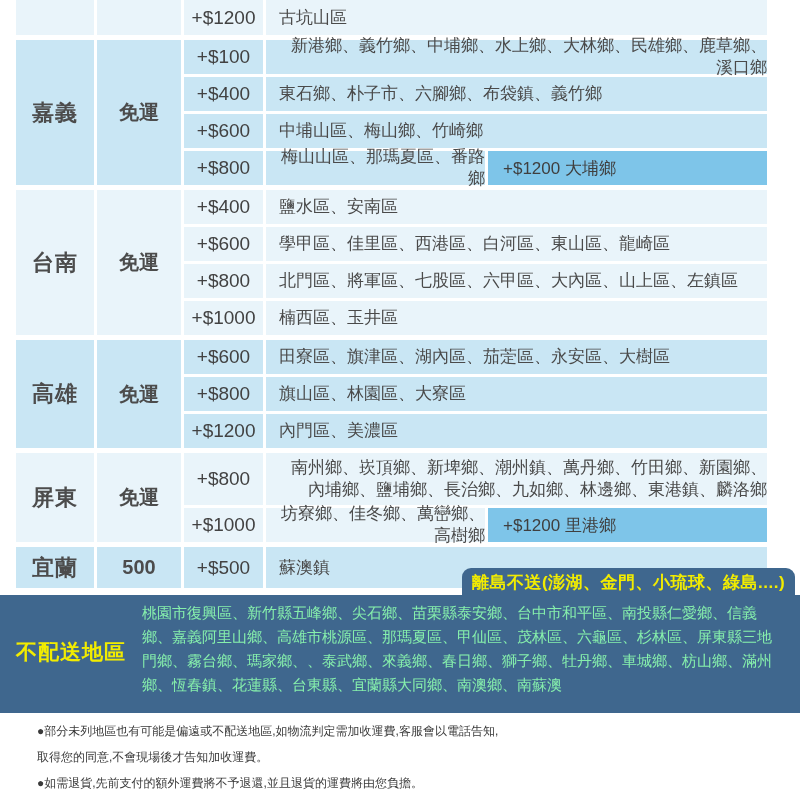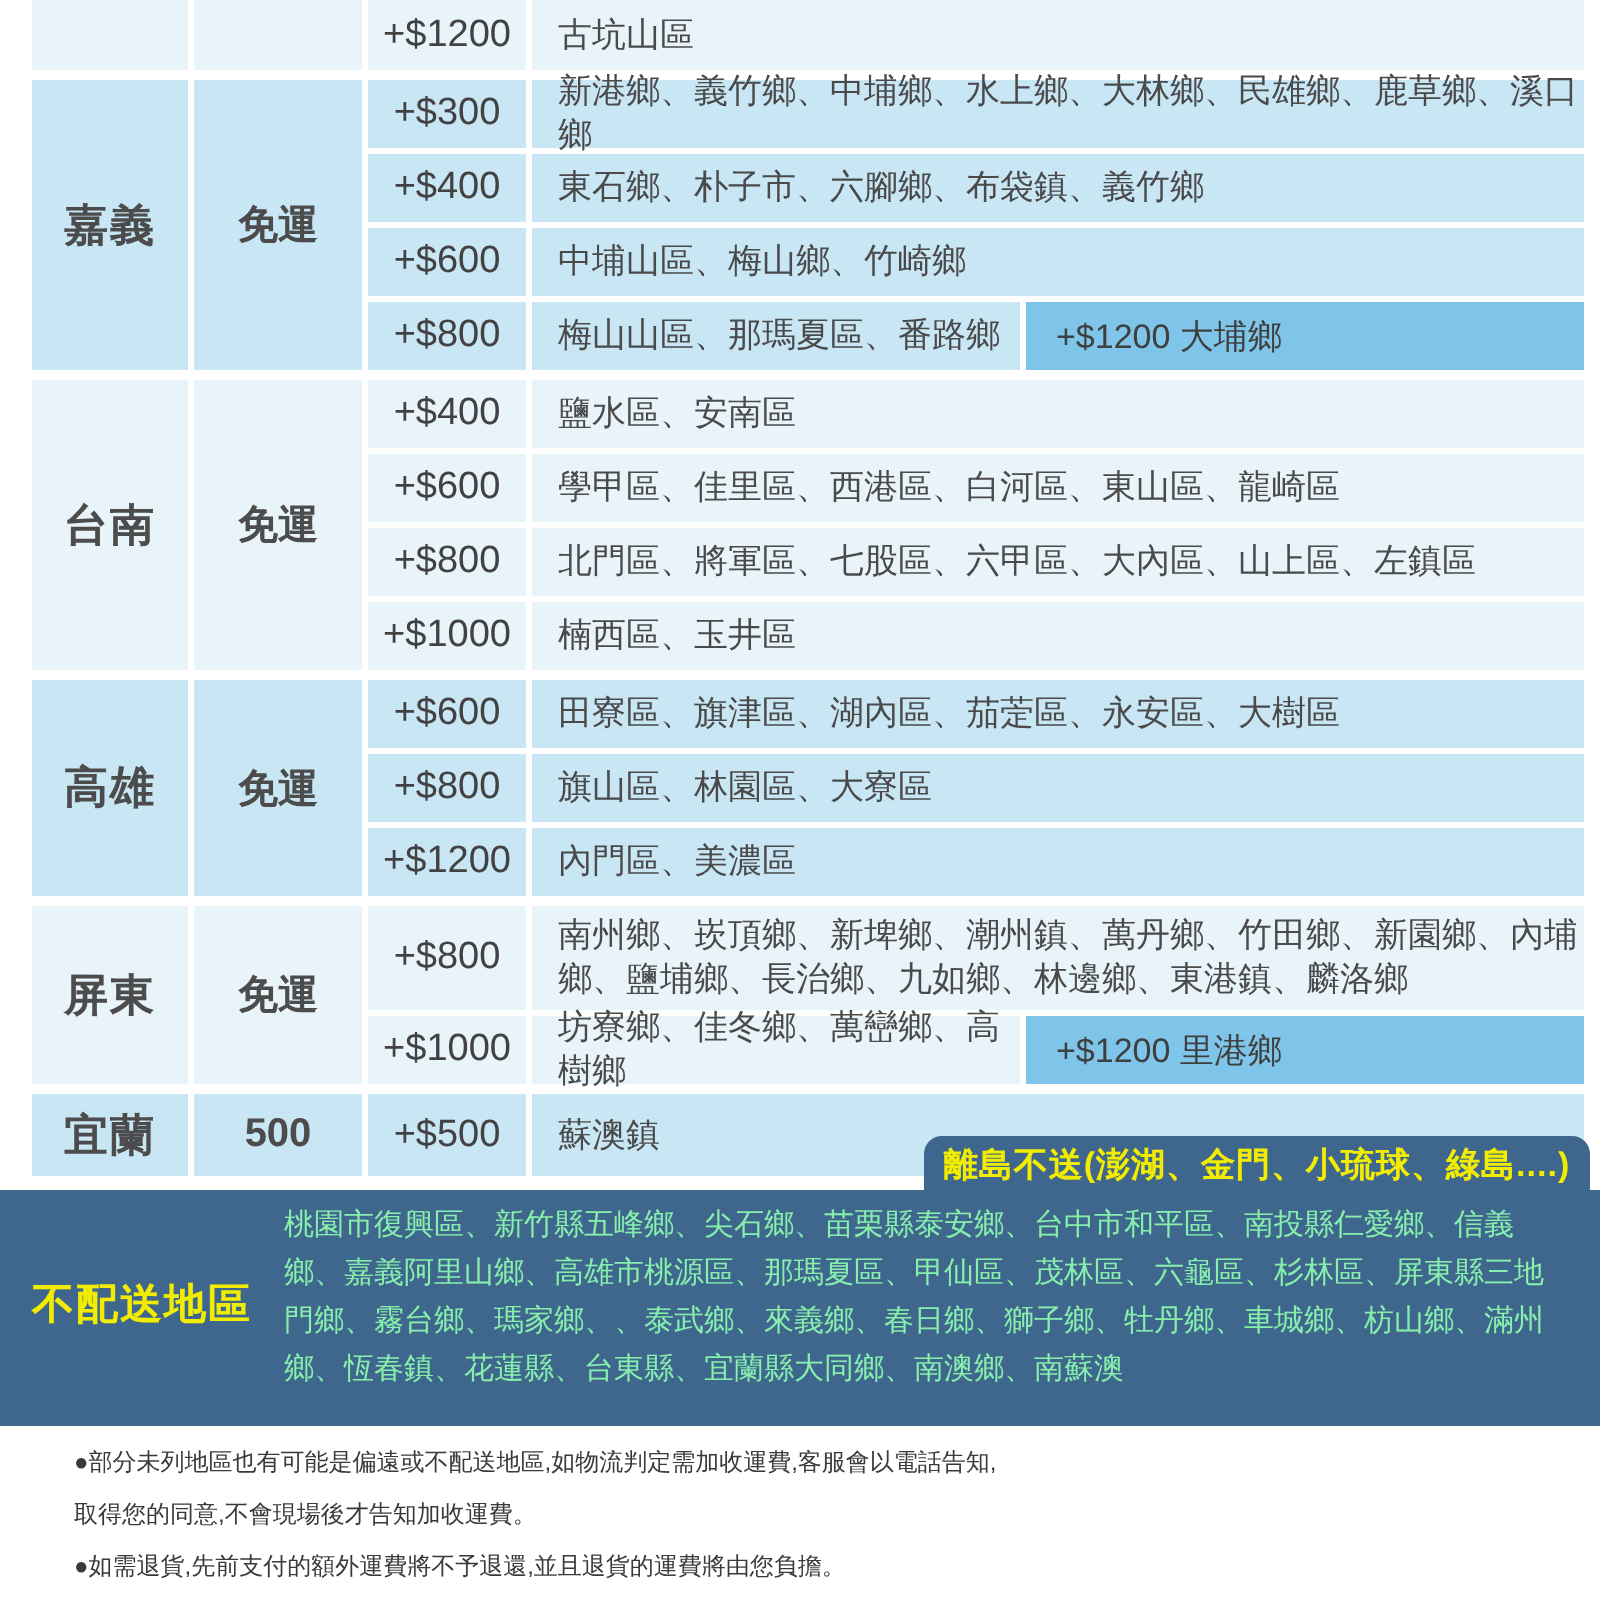--- a/index.html
+++ b/index.html
@@ -1,21 +1,21 @@
 <!DOCTYPE html>
 <html><head>
 <meta charset="utf-8">
 <style>
   html,body{margin:0;padding:0;background:#ffffff;}
   .page{
     position:relative;width:800px;height:800px;overflow:hidden;
     background:#ffffff;font-family:"Liberation Sans",sans-serif;
     color:#4a4a4a;
   }
-  .table-wrap{position:absolute;left:16px;right:8px;top:0;}
+  .table-wrap{position:absolute;left:16px;right:33px;top:0;}
   .section{
     display:grid;
     grid-template-columns:78px 84px 79px 1fr;
     column-gap:3px;row-gap:3px;
     margin-bottom:5px;
   }
   .cell{display:flex;align-items:center;}
   .region-cell{
     grid-column:1;justify-content:center;
     font-size:22px;font-weight:bold;color:#4c4c4c;letter-spacing:1px;
@@ -24,21 +24,21 @@
     grid-column:2;justify-content:center;
     font-size:20px;font-weight:bold;color:#4c4c4c;
   }
   .price-cell{
     grid-column:3;justify-content:center;
     font-size:19px;color:#424242;
   }
   .area-wrap{grid-column:4;display:flex;gap:3px;}
   .area-cell{
     flex:1;display:flex;align-items:center;
-    padding-left:13px;font-size:17px;color:#4a4a4a;line-height:22px;
+    padding-left:13px;font-size:17px;color:#4a4a4a;line-height:22px;text-align:right;
   }
   .extra-cell{
     width:264px;display:flex;align-items:center;
     padding-left:15px;font-size:17px;color:#3f3f3f;
   }
   .tone-medium{background:#c9e6f4;}
   .tone-light{background:#e9f4fa;}
   .tone-highlight{background:#7ec5e9;}
   .badge{
     position:absolute;left:462px;right:5px;top:568px;height:28px;
@@ -77,21 +77,21 @@
         <div class="cell region-cell tone-light" style="grid-row: 1 / span 1;"></div>
         <div class="cell ship-cell tone-light" style="grid-row: 1 / span 1;"></div>
         <div class="cell price-cell tone-light" style="grid-row: 1;">+$1200</div>
         <div class="area-wrap" style="grid-row: 1;">
           <div class="area-cell tone-light">古坑山區</div>
         </div>
       </div>
       <div class="section" style="grid-template-rows: 34px 34px 34px 34px;">
         <div class="cell region-cell tone-medium" style="grid-row: 1 / span 4;">嘉義</div>
         <div class="cell ship-cell tone-medium" style="grid-row: 1 / span 4;">免運</div>
-        <div class="cell price-cell tone-medium" style="grid-row: 1;">+$300</div>
+        <div class="cell price-cell tone-medium" style="grid-row: 1;">+$100</div>
         <div class="area-wrap" style="grid-row: 1;">
           <div class="area-cell tone-medium">新港鄉、義竹鄉、中埔鄉、水上鄉、大林鄉、民雄鄉、鹿草鄉、溪口鄉</div>
         </div>
         <div class="cell price-cell tone-medium" style="grid-row: 2;">+$400</div>
         <div class="area-wrap" style="grid-row: 2;">
           <div class="area-cell tone-medium">東石鄉、朴子市、六腳鄉、布袋鎮、義竹鄉</div>
         </div>
         <div class="cell price-cell tone-medium" style="grid-row: 3;">+$600</div>
         <div class="area-wrap" style="grid-row: 3;">
           <div class="area-cell tone-medium">中埔山區、梅山鄉、竹崎鄉</div>

